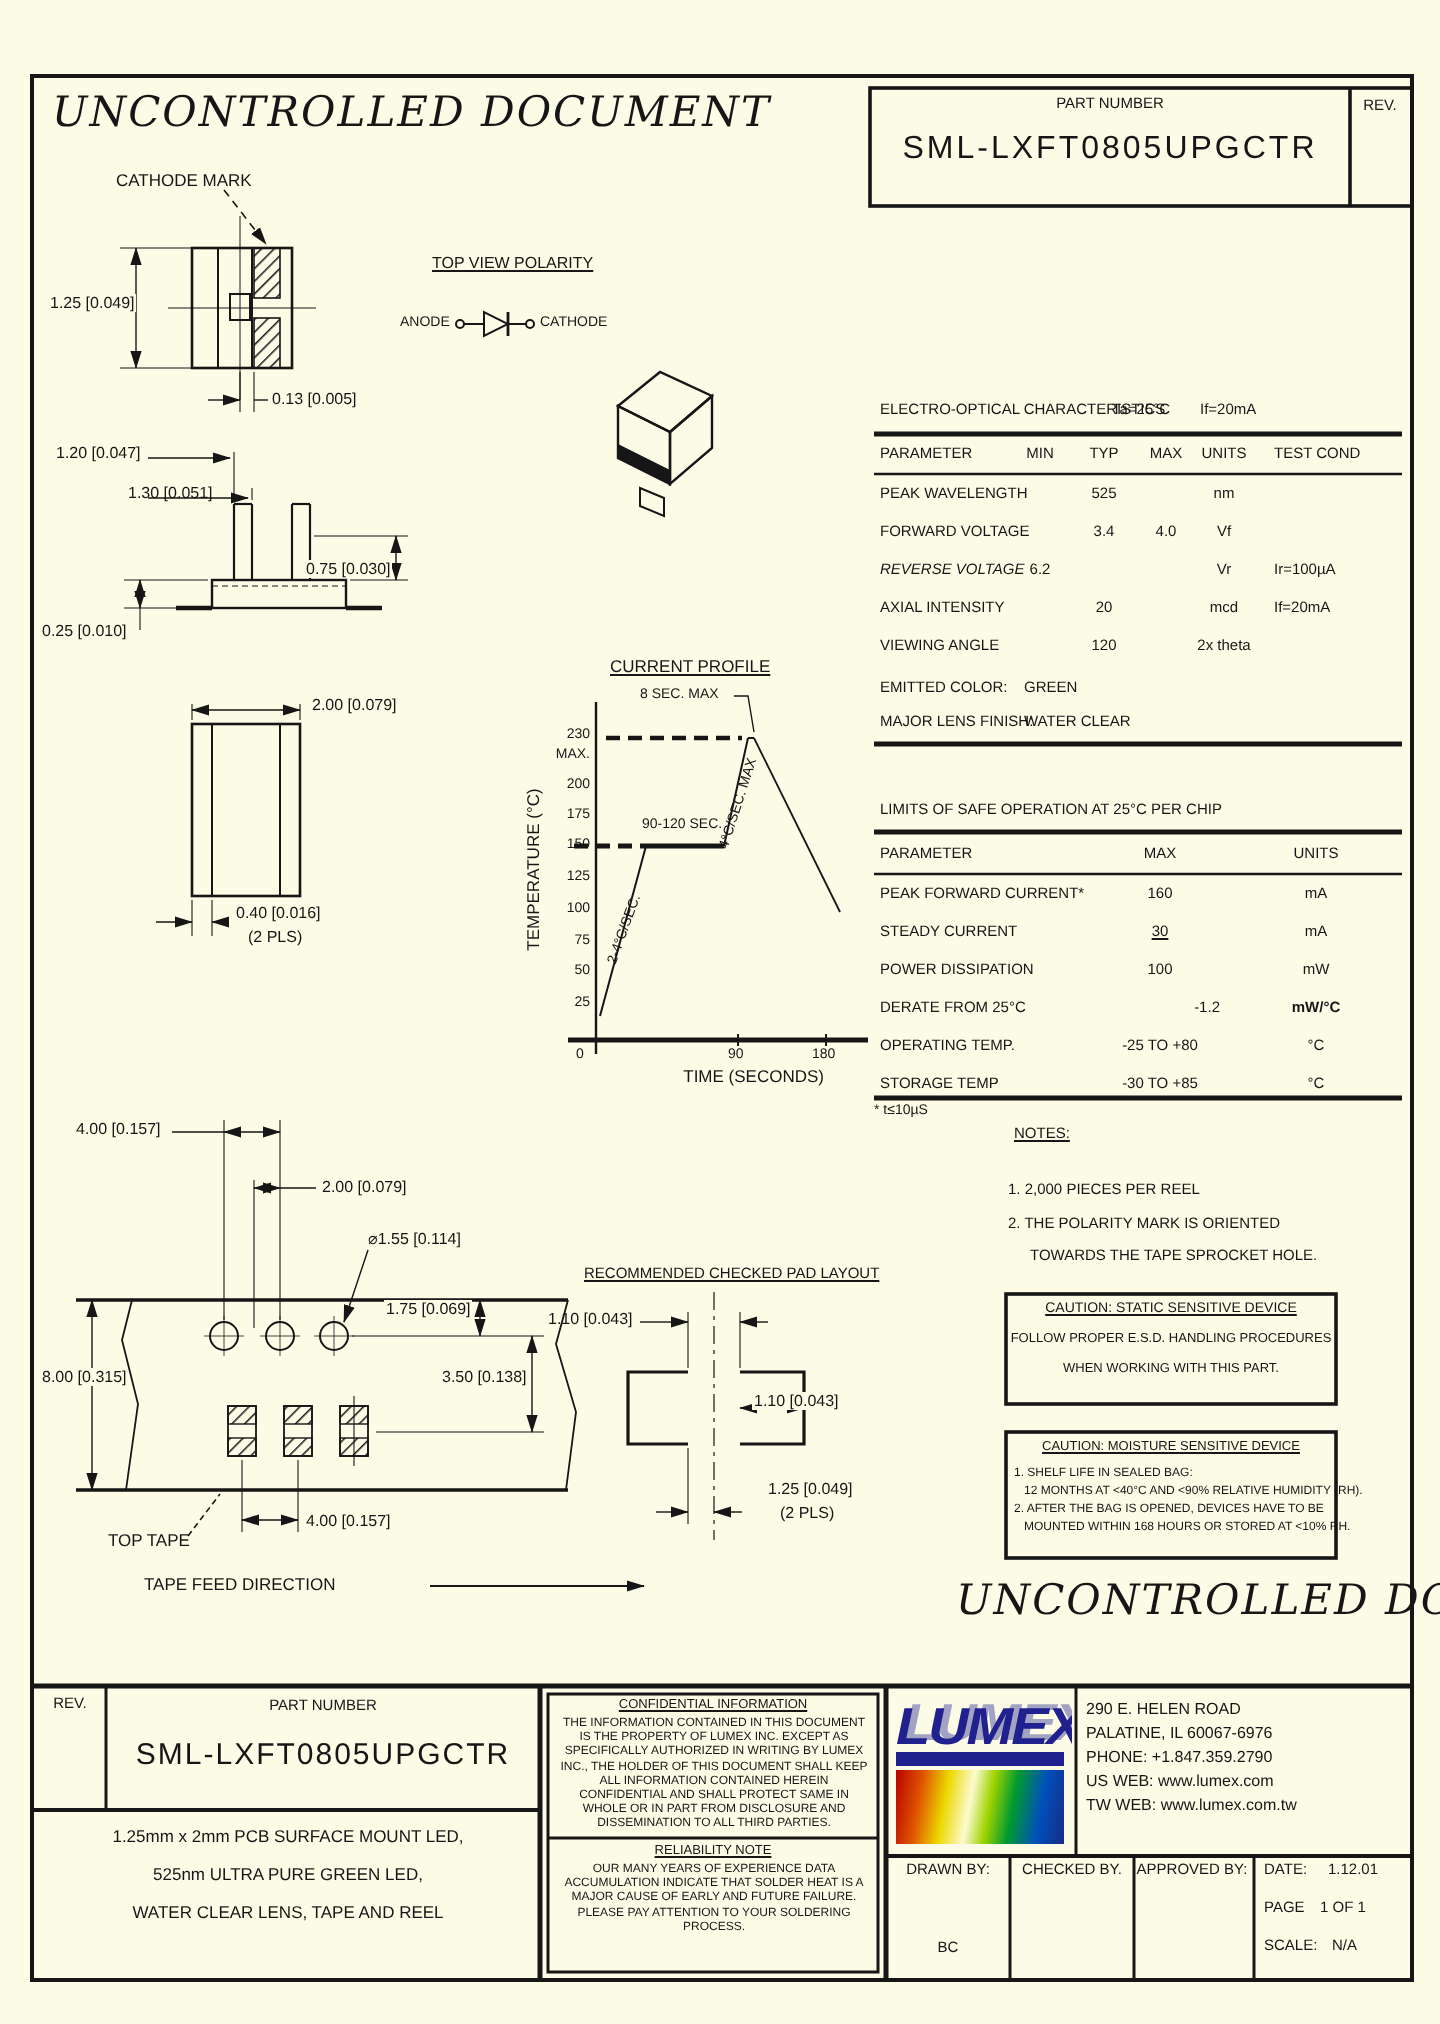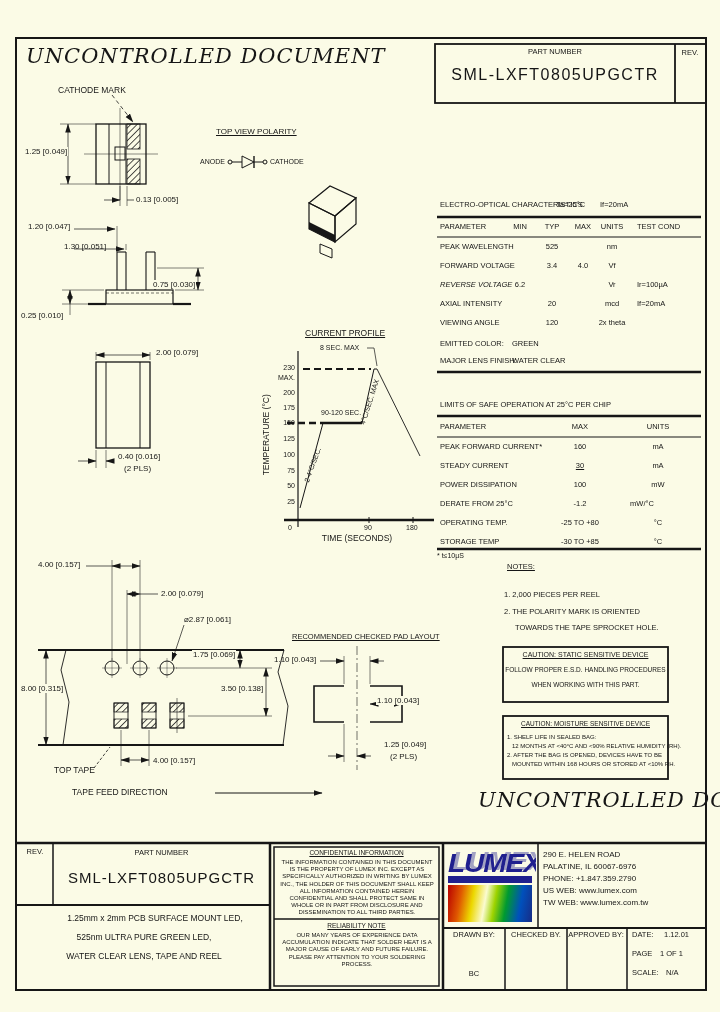--- a/index.html
+++ b/index.html
@@ -256,21 +256,21 @@
 <div class="t" style="left:28px;top:222px;">1.20 [0.047]</div>
 <div class="t" style="left:28px;top:242px;margin-left:36px;">1.30 [0.051]</div>
 <div class="t b" style="left:152px;top:280px;">0.75 [0.030]</div>
 <div class="t b" style="left:20px;top:311px;">0.25 [0.010]</div>
 <div class="t" style="left:156px;top:348px;">2.00 [0.079]</div>
 <div class="t" style="left:118px;top:452px;">0.40 [0.016]</div>
 <div class="t" style="left:124px;top:464px;">(2 PLS)</div>
 
 <div class="t f85 u" style="left:305px;top:329px;">CURRENT PROFILE</div>
 <div class="t f85 c rotY" style="left:187px;top:430px;width:160px;">TEMPERATURE (°C)</div>
-<div class="t f85 c" style="left:302px;top:534px;width:110px;">TIME (SECONDS)</div>
+<div class="t f85 c" style="left:302px;top:534px;width:110px;text-align:right;">TIME (SECONDS)</div>
 <div class="t f7 r" style="left:262px;top:364px;width:33px;">230</div>
 <div class="t f7 r" style="left:262px;top:374px;width:33px;">MAX.</div>
 <div class="t f7 r" style="left:262px;top:389px;width:33px;">200</div>
 <div class="t f7 r" style="left:262px;top:404px;width:33px;">175</div>
 <div class="t f7 r" style="left:262px;top:419px;width:33px;">150</div>
 <div class="t f7 r" style="left:262px;top:435px;width:33px;">125</div>
 <div class="t f7 r" style="left:262px;top:451px;width:33px;">100</div>
 <div class="t f7 r" style="left:262px;top:467px;width:33px;">75</div>
 <div class="t f7 r" style="left:262px;top:482px;width:33px;">50</div>
 <div class="t f7 r" style="left:262px;top:498px;width:33px;">25</div>
@@ -324,22 +324,22 @@
 <div class="t f75" style="left:440px;top:443px;">PEAK FORWARD CURRENT*</div>
 <div class="t f75 c" style="left:550px;top:443px;width:60px;">160</div>
 <div class="t f75 c" style="left:628px;top:443px;width:60px;">mA</div>
 <div class="t f75" style="left:440px;top:462px;">STEADY CURRENT</div>
 <div class="t f75 c" style="left:550px;top:462px;width:60px;text-decoration:underline;">30</div>
 <div class="t f75 c" style="left:628px;top:462px;width:60px;">mA</div>
 <div class="t f75" style="left:440px;top:481px;">POWER DISSIPATION</div>
 <div class="t f75 c" style="left:550px;top:481px;width:60px;">100</div>
 <div class="t f75 c" style="left:628px;top:481px;width:60px;">mW</div>
 <div class="t f75" style="left:440px;top:500px;">DERATE FROM 25°C</div>
-<div class="t f75 c" style="left:550px;top:500px;width:60px;">-1.2</div>
-<div class="t f75 c" style="left:612px;top:500px;width:60px;">mW/°C</div>
+<div class="t f75 c" style="left:550px;top:500px;width:60px;text-align:right;">-1.2</div>
+<div class="t f75 c" style="left:628px;top:500px;width:60px;font-weight:bold;">mW/°C</div>
 <div class="t f75" style="left:440px;top:519px;">OPERATING TEMP.</div>
 <div class="t f75 c" style="left:550px;top:519px;width:60px;">-25 TO +80</div>
 <div class="t f75 c" style="left:628px;top:519px;width:60px;">°C</div>
 <div class="t f75" style="left:440px;top:538px;">STORAGE TEMP</div>
 <div class="t f75 c" style="left:550px;top:538px;width:60px;">-30 TO +85</div>
 <div class="t f75 c" style="left:628px;top:538px;width:60px;">°C</div>
 <div class="t f7" style="left:437px;top:552px;">* t≤10µS</div>
 
 <div class="t f75 u" style="left:507px;top:563px;">NOTES:</div>
 <div class="t f75" style="left:504px;top:591px;">1. 2,000 PIECES PER REEL</div>
@@ -351,38 +351,38 @@
 <div class="t f65 c" style="left:503px;top:681px;width:165px;">WHEN WORKING WITH THIS PART.</div>
 
 <div class="t f65 c u" style="left:503px;top:720px;width:165px;">CAUTION: MOISTURE SENSITIVE DEVICE</div>
 <div class="t f6" style="left:507px;top:734px;">1. SHELF LIFE IN SEALED BAG:</div>
 <div class="t f6" style="left:512px;top:743px;">12 MONTHS AT &lt;40°C AND &lt;90% RELATIVE HUMIDITY (RH).</div>
 <div class="t f6" style="left:507px;top:752px;">2. AFTER THE BAG IS OPENED, DEVICES HAVE TO BE</div>
 <div class="t f6" style="left:512px;top:761px;">MOUNTED WITHIN 168 HOURS OR STORED AT &lt;10% RH.</div>
 
 <div class="t" style="left:38px;top:560px;">4.00 [0.157]</div>
 <div class="t" style="left:161px;top:589px;">2.00 [0.079]</div>
-<div class="t" style="left:184px;top:615px;">⌀2.87 [0.061]</div>
+<div class="t" style="left:184px;top:615px;">⌀1.55 [0.114]</div>
 <div class="t b" style="left:192px;top:650px;">1.75 [0.069]</div>
 <div class="t b" style="left:220px;top:684px;">3.50 [0.138]</div>
 <div class="t b" style="left:20px;top:684px;">8.00 [0.315]</div>
 <div class="t f85" style="left:54px;top:766px;">TOP TAPE</div>
 <div class="t" style="left:153px;top:756px;">4.00 [0.157]</div>
 <div class="t f85" style="left:72px;top:788px;">TAPE FEED DIRECTION</div>
 
 <div class="t f75 u" style="left:292px;top:633px;">RECOMMENDED CHECKED PAD LAYOUT</div>
 <div class="t" style="left:274px;top:655px;">1.10 [0.043]</div>
 <div class="t b" style="left:376px;top:696px;">1.10 [0.043]</div>
 <div class="t" style="left:384px;top:740px;">1.25 [0.049]</div>
 <div class="t" style="left:390px;top:752px;">(2 PLS)</div>
 
 <div class="t f75 c" style="left:17px;top:848px;width:36px;">REV.</div>
 <div class="t f75 c" style="left:53px;top:849px;width:217px;">PART NUMBER</div>
 <div class="t pn2 c" style="left:53px;top:869px;width:217px;">SML-LXFT0805UPGCTR</div>
-<div class="t f85 c" style="left:18px;top:914px;width:252px;margin-left:11px;">1.25mm x 2mm PCB SURFACE MOUNT LED,</div>
+<div class="t f85 c" style="left:18px;top:914px;width:252px;">1.25mm x 2mm PCB SURFACE MOUNT LED,</div>
 <div class="t f85 c" style="left:18px;top:933px;width:252px;">525nm ULTRA PURE GREEN LED,</div>
 <div class="t f85 c" style="left:18px;top:952px;width:252px;">WATER CLEAR LENS, TAPE AND REEL</div>
 
 <div class="t f65 c u" style="left:274px;top:849px;width:165px;">CONFIDENTIAL INFORMATION</div>
 <div class="t f6 c para" style="left:278px;top:859px;width:158px;line-height:7.2px;">THE INFORMATION CONTAINED IN THIS DOCUMENT IS THE PROPERTY OF LUMEX INC. EXCEPT AS SPECIFICALLY AUTHORIZED IN WRITING BY LUMEX INC., THE HOLDER OF THIS DOCUMENT SHALL KEEP ALL INFORMATION CONTAINED HEREIN CONFIDENTIAL AND SHALL PROTECT SAME IN WHOLE OR IN PART FROM DISCLOSURE AND DISSEMINATION TO ALL THIRD PARTIES.</div>
 <div class="t f65 c u" style="left:274px;top:922px;width:165px;">RELIABILITY NOTE</div>
 <div class="t f6 c para" style="left:278px;top:932px;width:158px;line-height:7.2px;">OUR MANY YEARS OF EXPERIENCE DATA ACCUMULATION INDICATE THAT SOLDER HEAT IS A MAJOR CAUSE OF EARLY AND FUTURE FAILURE. PLEASE PAY ATTENTION TO YOUR SOLDERING PROCESS.</div>
 
 <div class="logo">
   <div class="logo-word-shadow">LUMEX</div>

